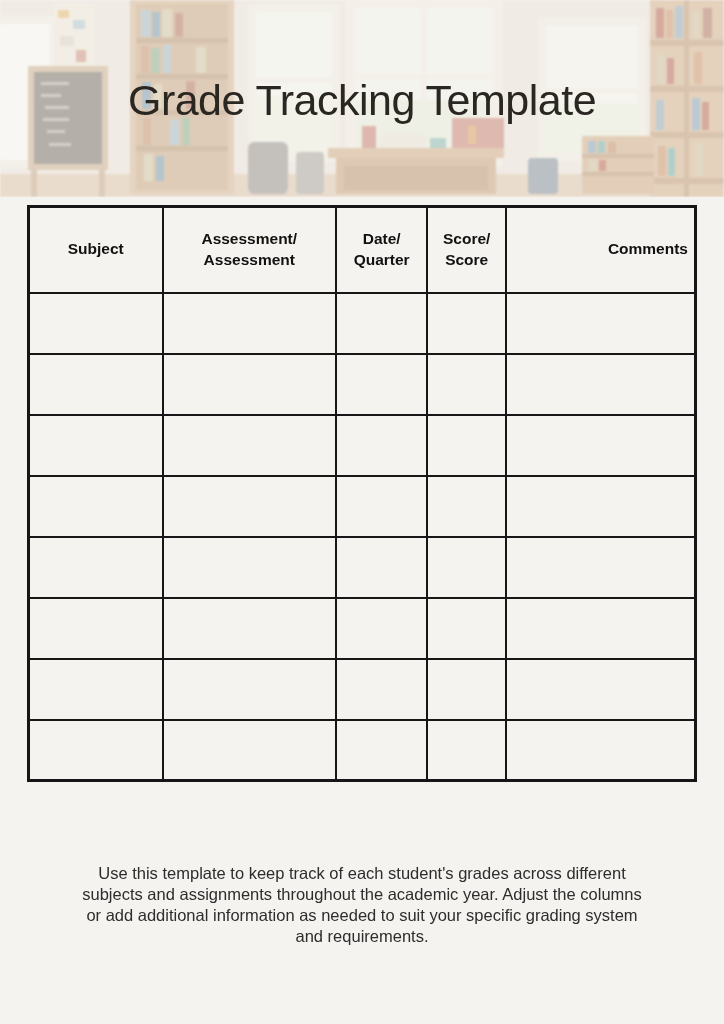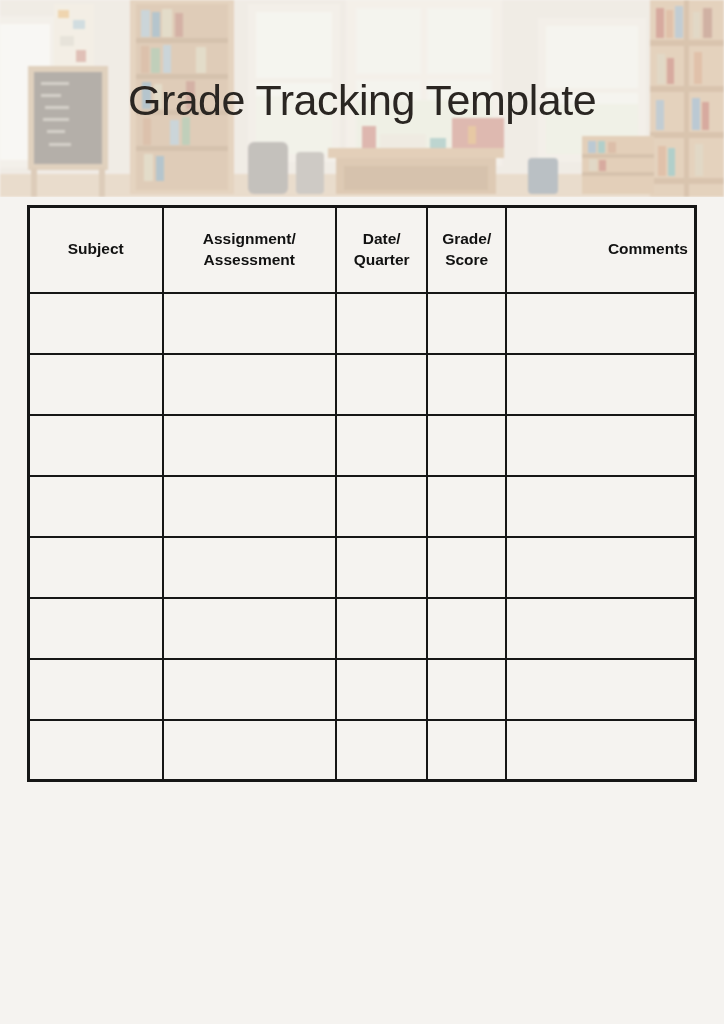--- a/index.html
+++ b/index.html
@@ -206,25 +206,25 @@
     <div class="wash"></div>
 
     <h1>Grade Tracking Template</h1>
   </header>
 
   <main>
     <table class="grade-table">
       <thead>
         <tr>
             <th>Subject</th>
-            <th>Assignment/
+            <th>Assessment/
 Assessment</th>
             <th>Date/
 Quarter</th>
-            <th>Grade/
+            <th>Score/
 Score</th>
             <th>Comments</th>
           </tr>
       </thead>
       <tbody>
           <tr>
             <td></td>
             <td></td>
             <td></td>
             <td></td>
@@ -275,15 +275,19 @@
           <tr>
             <td></td>
             <td></td>
             <td></td>
             <td></td>
             <td></td>
           </tr>
         </tbody>
     </table>
 
+    <p class="footer-note">Use this template to keep track of each student's grades across different
+subjects and assignments throughout the academic year. Adjust the columns
+or add additional information as needed to suit your specific grading system
+and requirements.</p>
   </main>
 
 </div>
 
 </body></html>

